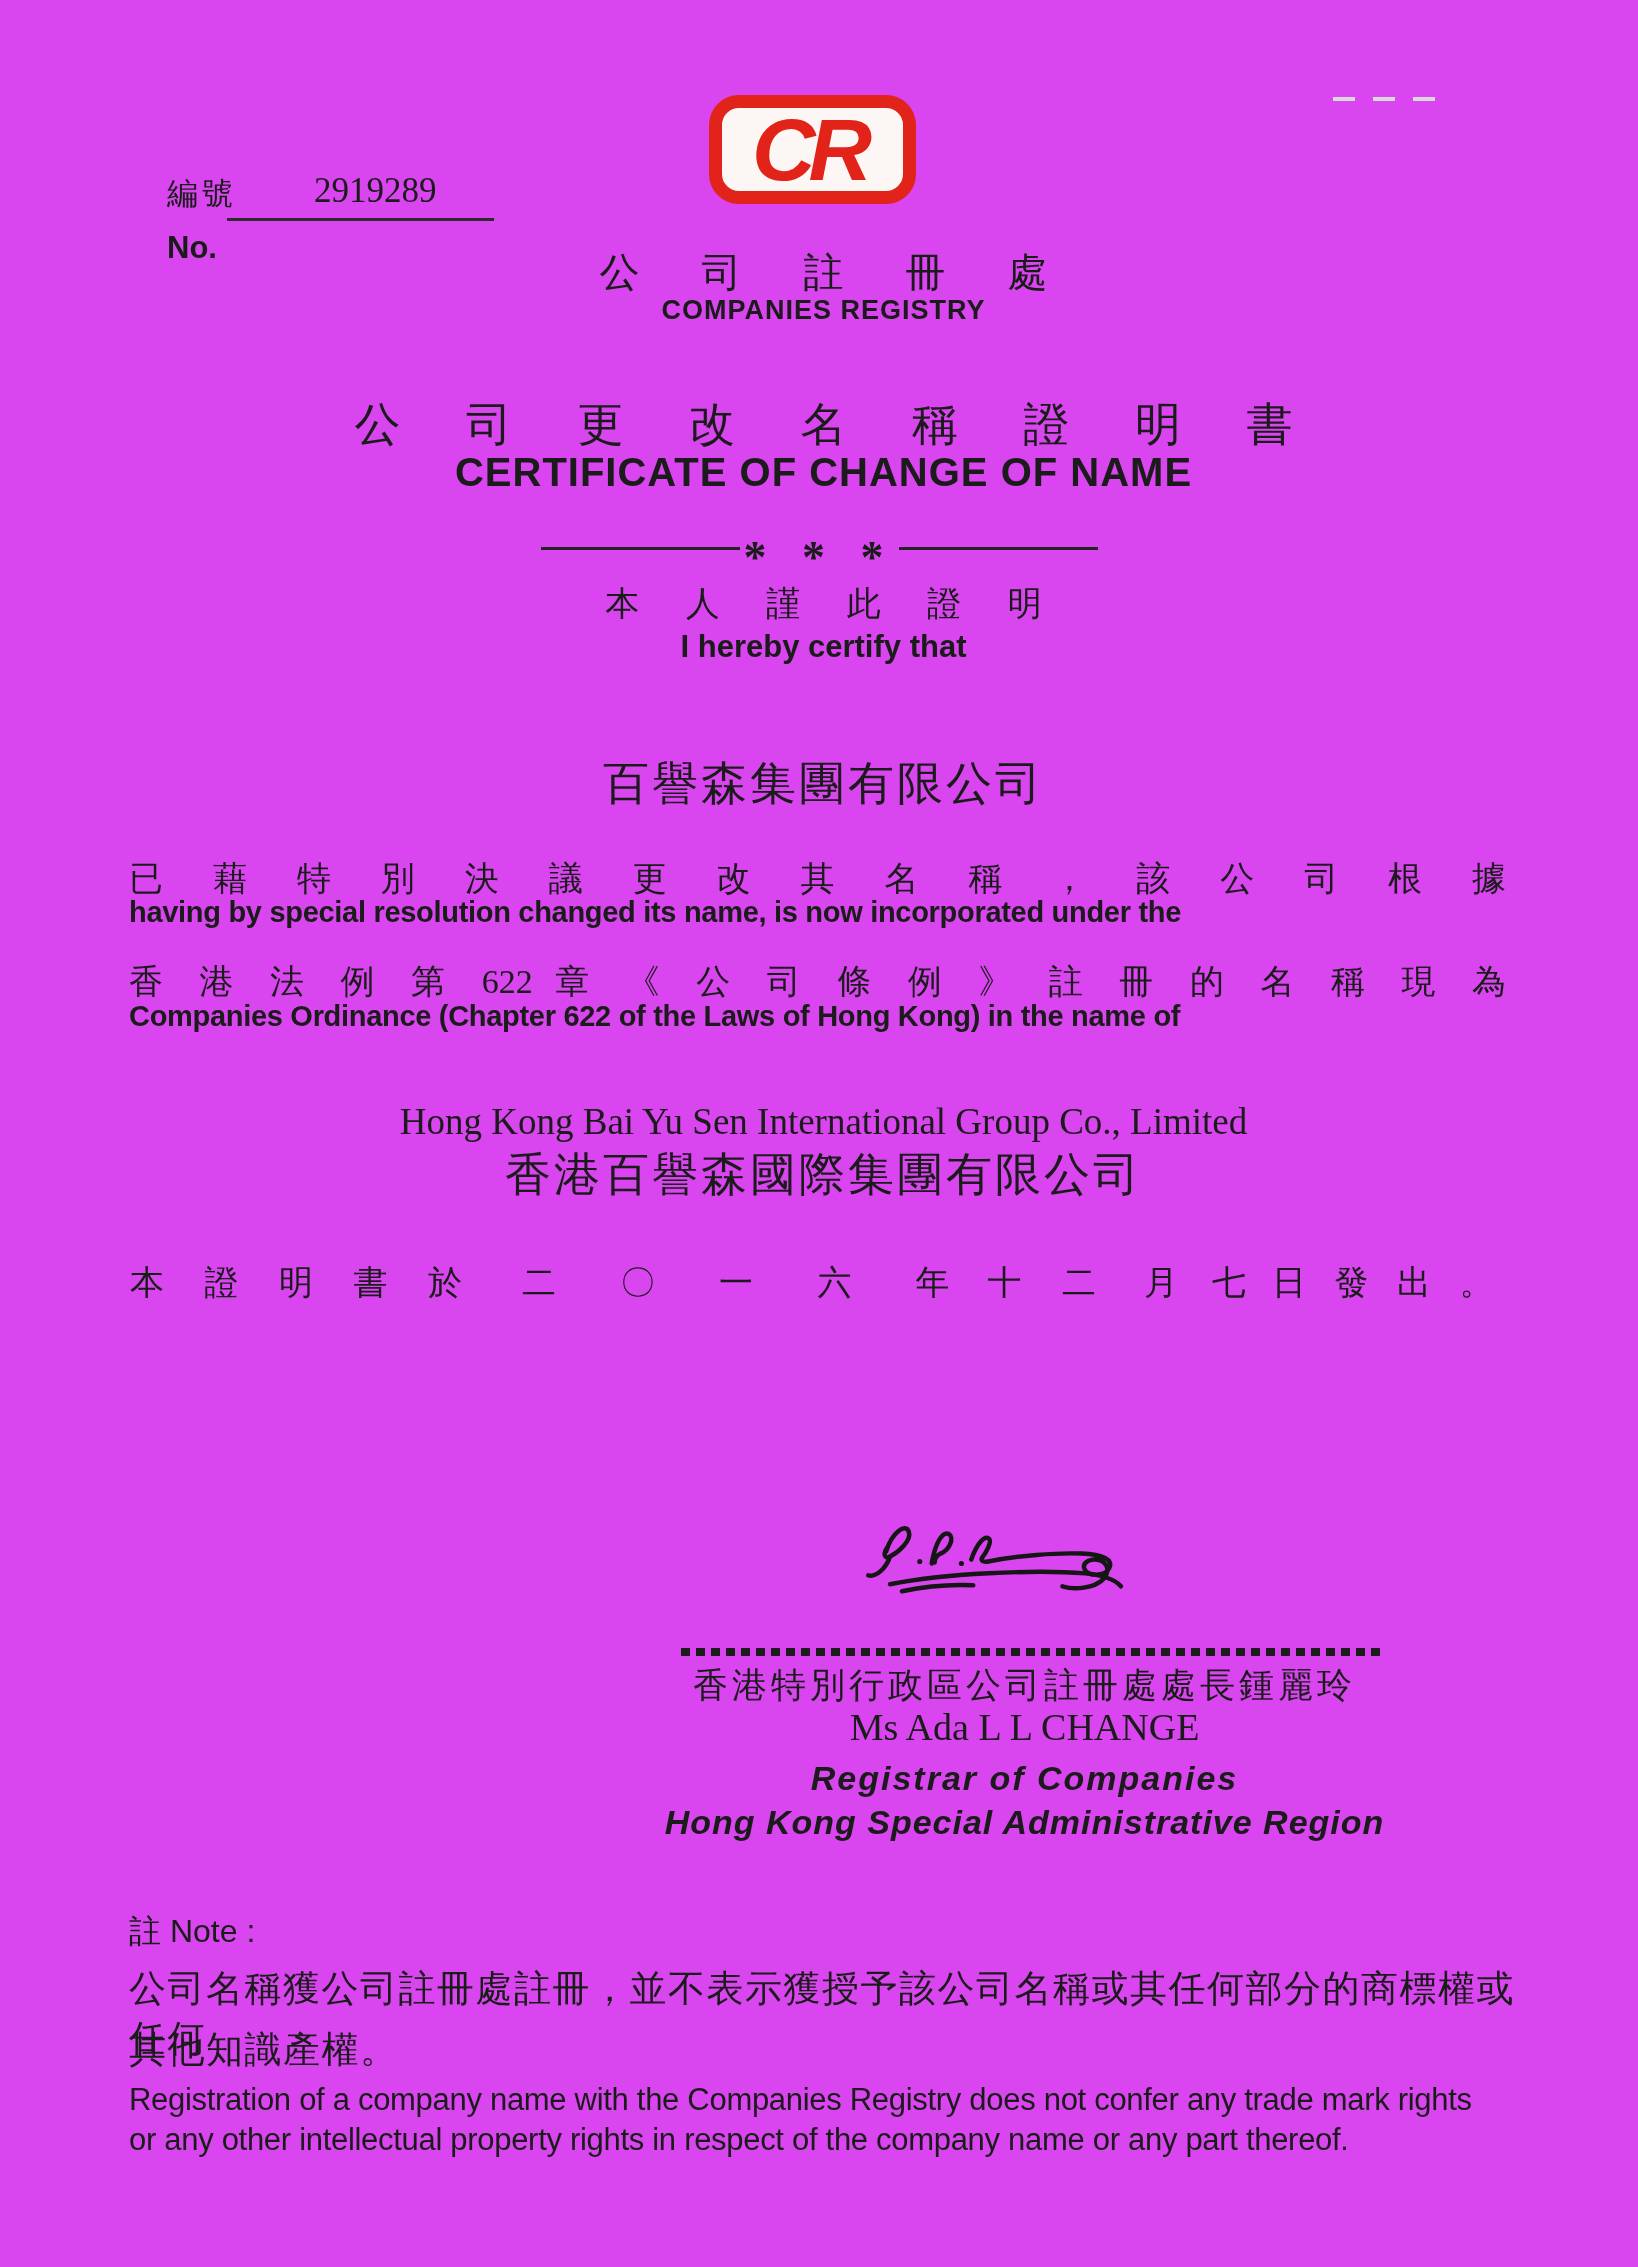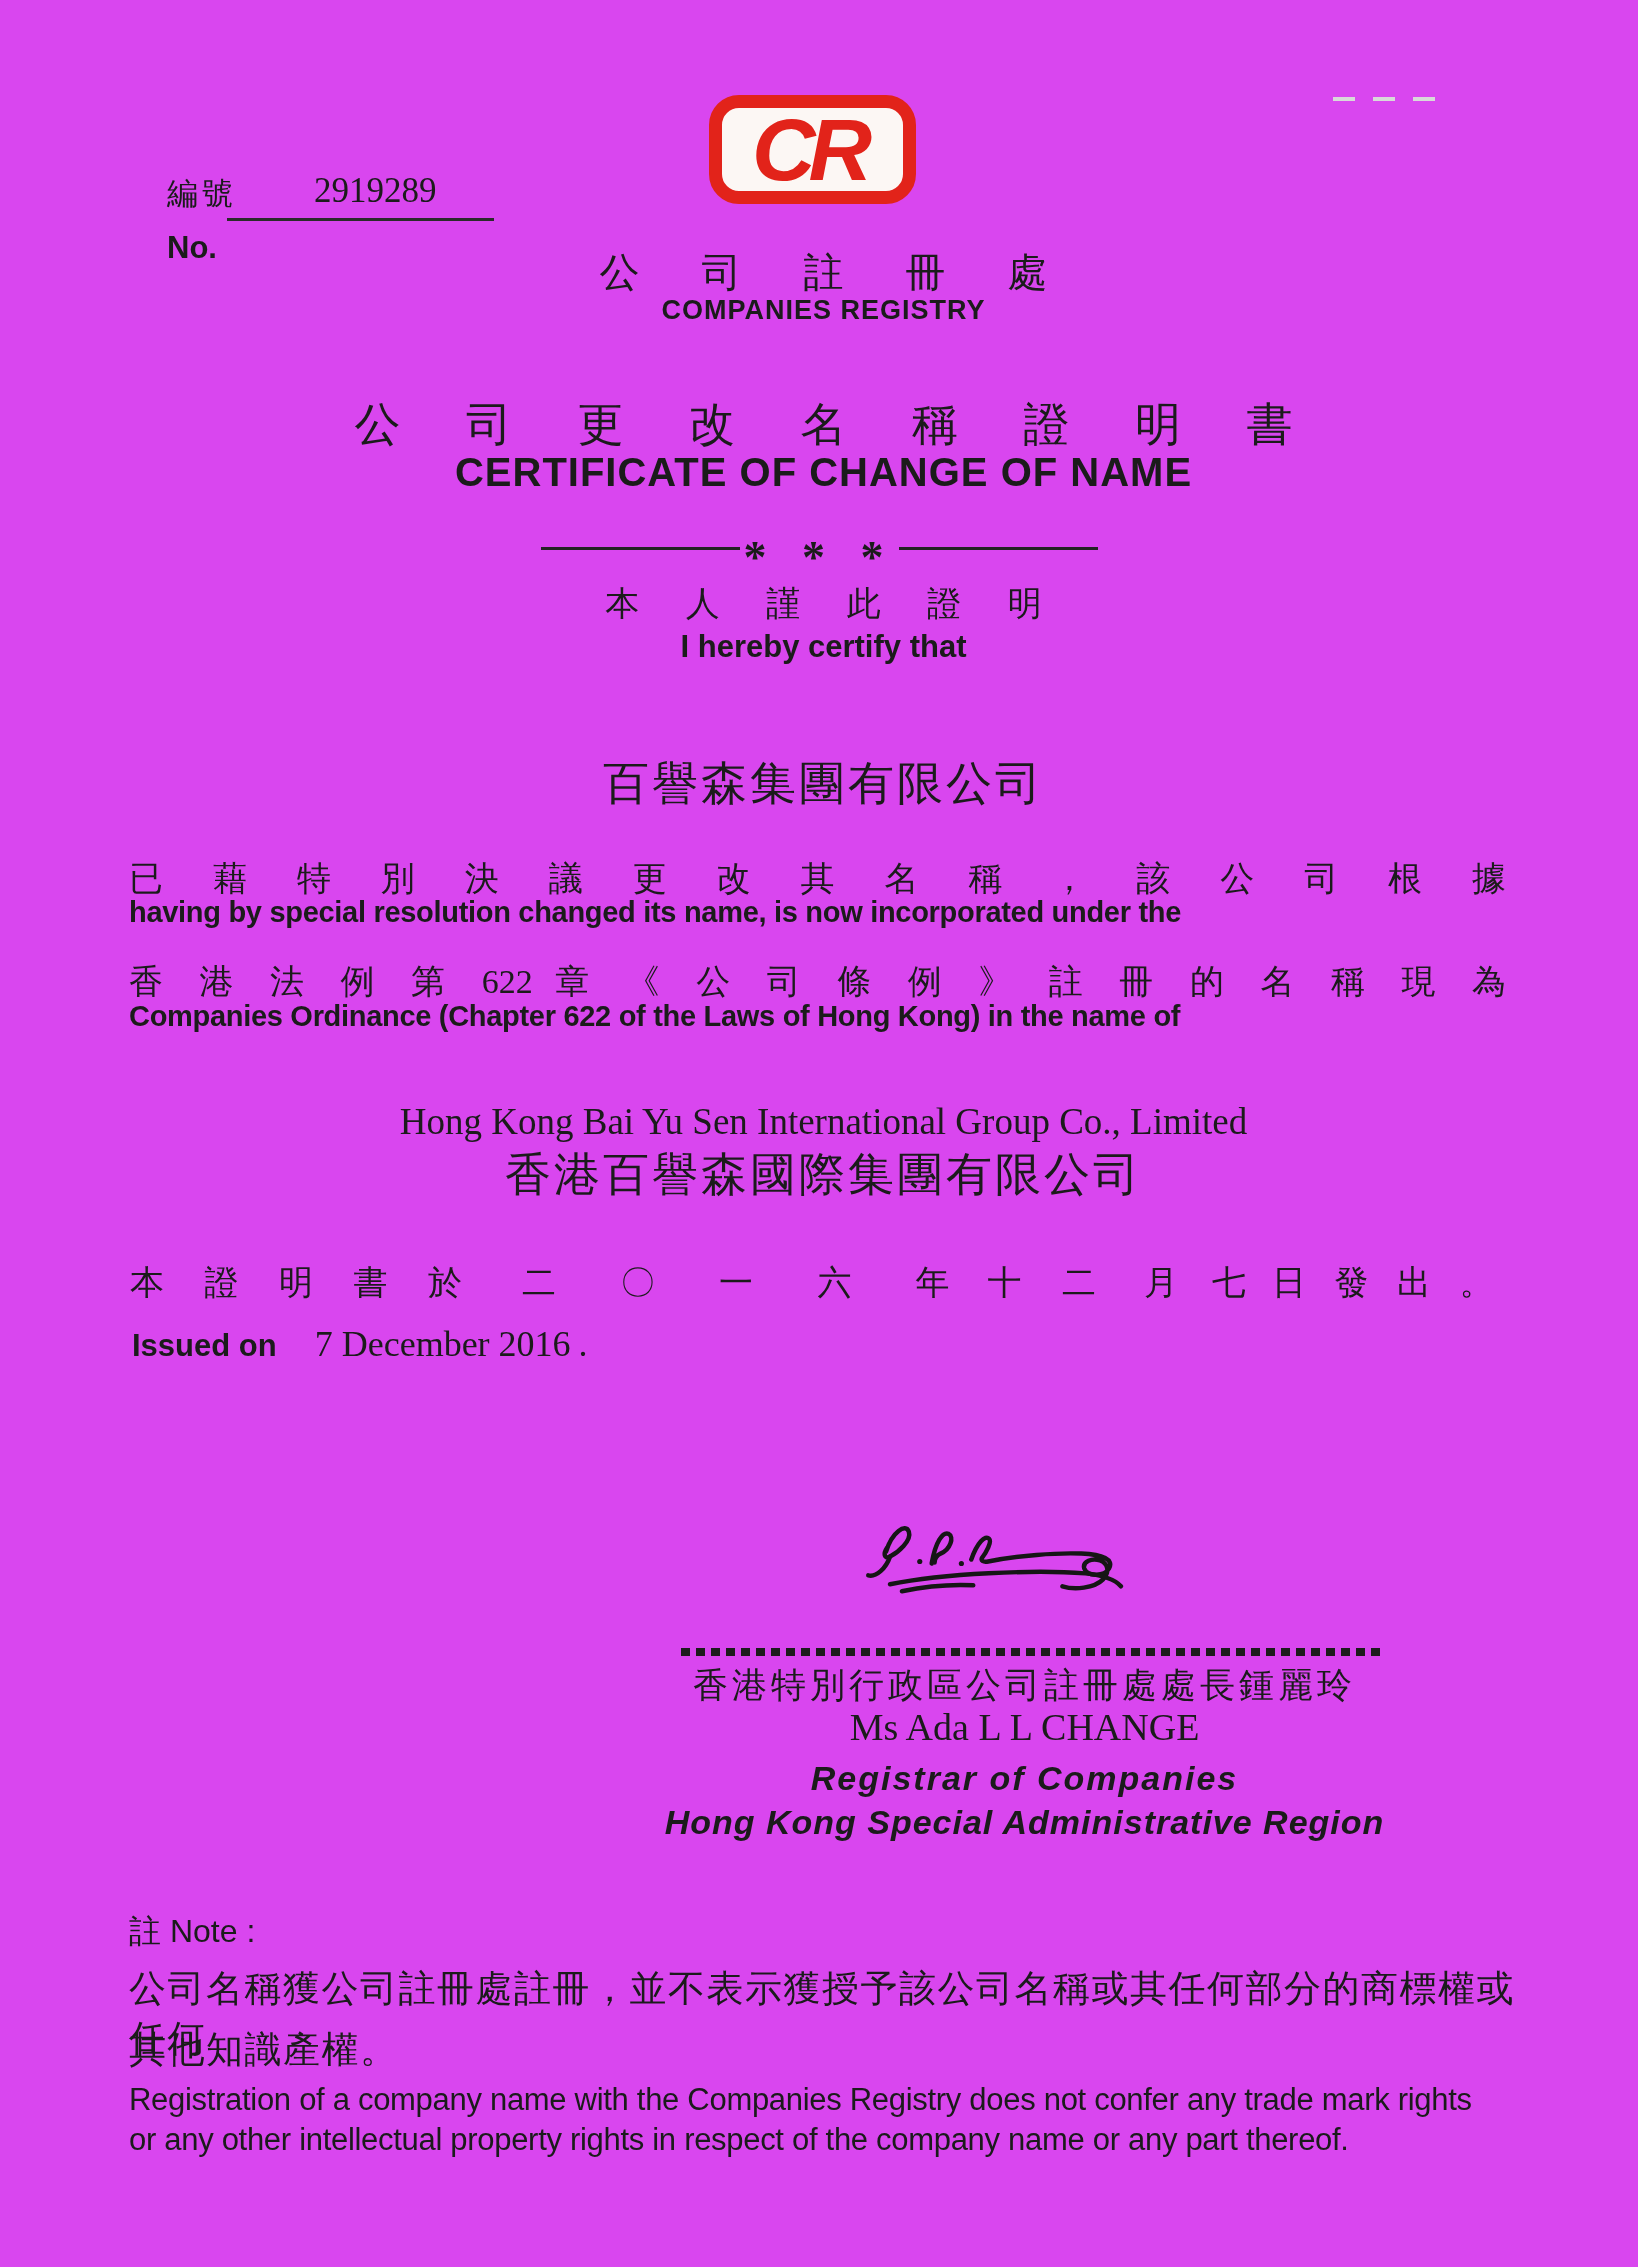--- a/index.html
+++ b/index.html
@@ -134,23 +134,20 @@
 
   <div class="abs just-cn body2-cn serif">香 港 法 例 第 622 章 《 公 司 條 例 》 註 冊 的 名 稱 現 為</div>
   <div class="abs body2-en sans">Companies Ordinance (Chapter 622 of the Laws of Hong Kong) in the name of</div>
 
   <div class="abs center-main newname-en serif">Hong Kong Bai Yu Sen International Group Co., Limited</div>
   <div class="abs center-main newname-cn serif">香港百譽森國際集團有限公司</div>
 
   <div class="abs issue-cn serif">
     <span class="t0">本 證 明 書 於</span><span class="t1">二 〇 一 六</span><span class="t2">年</span><span class="t3">十 二</span><span class="t4">月</span><span class="t5">七</span><span class="t6">日 發 出 。</span>
   </div>
-  <div class="abs issued-en">
-    <span class="lbl sans">Issued on</span><span class="date serif">7 December 2016</span><span class="dot serif">.</span>
-  </div>
 
   <svg class="abs sig-svg" viewBox="0 0 320 110">
     <g fill="none" stroke="#161616" stroke-width="4.5" stroke-linecap="round" stroke-linejoin="round">
       <path d="M42,44 C48,24 62,15 65,24 C68,33 54,45 46,49 C40,52 39,46 43,40"></path>
       <path d="M46,49 C42,61 32,70 24,68"></path>
       <path d="M88,56 C92,34 99,24 105,26 C111,29 107,42 97,46 C93,48 91,50 91,55"></path>
       <path d="M128,52 C134,35 142,27 146,31 C149,34 143,45 139,50 C137,53 140,55 145,54 C175,48 214,45 239,46 C261,47 272,52 267,61 C262,70 245,69 242,61 C240,54 250,50 258,53 C266,56 268,64 261,72 C252,81 232,83 220,79"></path>
       <path d="M46,77 C100,66 192,62 243,66 C262,68 273,72 279,79"></path>
       <path d="M58,84 C82,79 110,77 130,78"></path>
       <circle cx="76" cy="54" r="2.6" fill="#161616" stroke="none"></circle>

